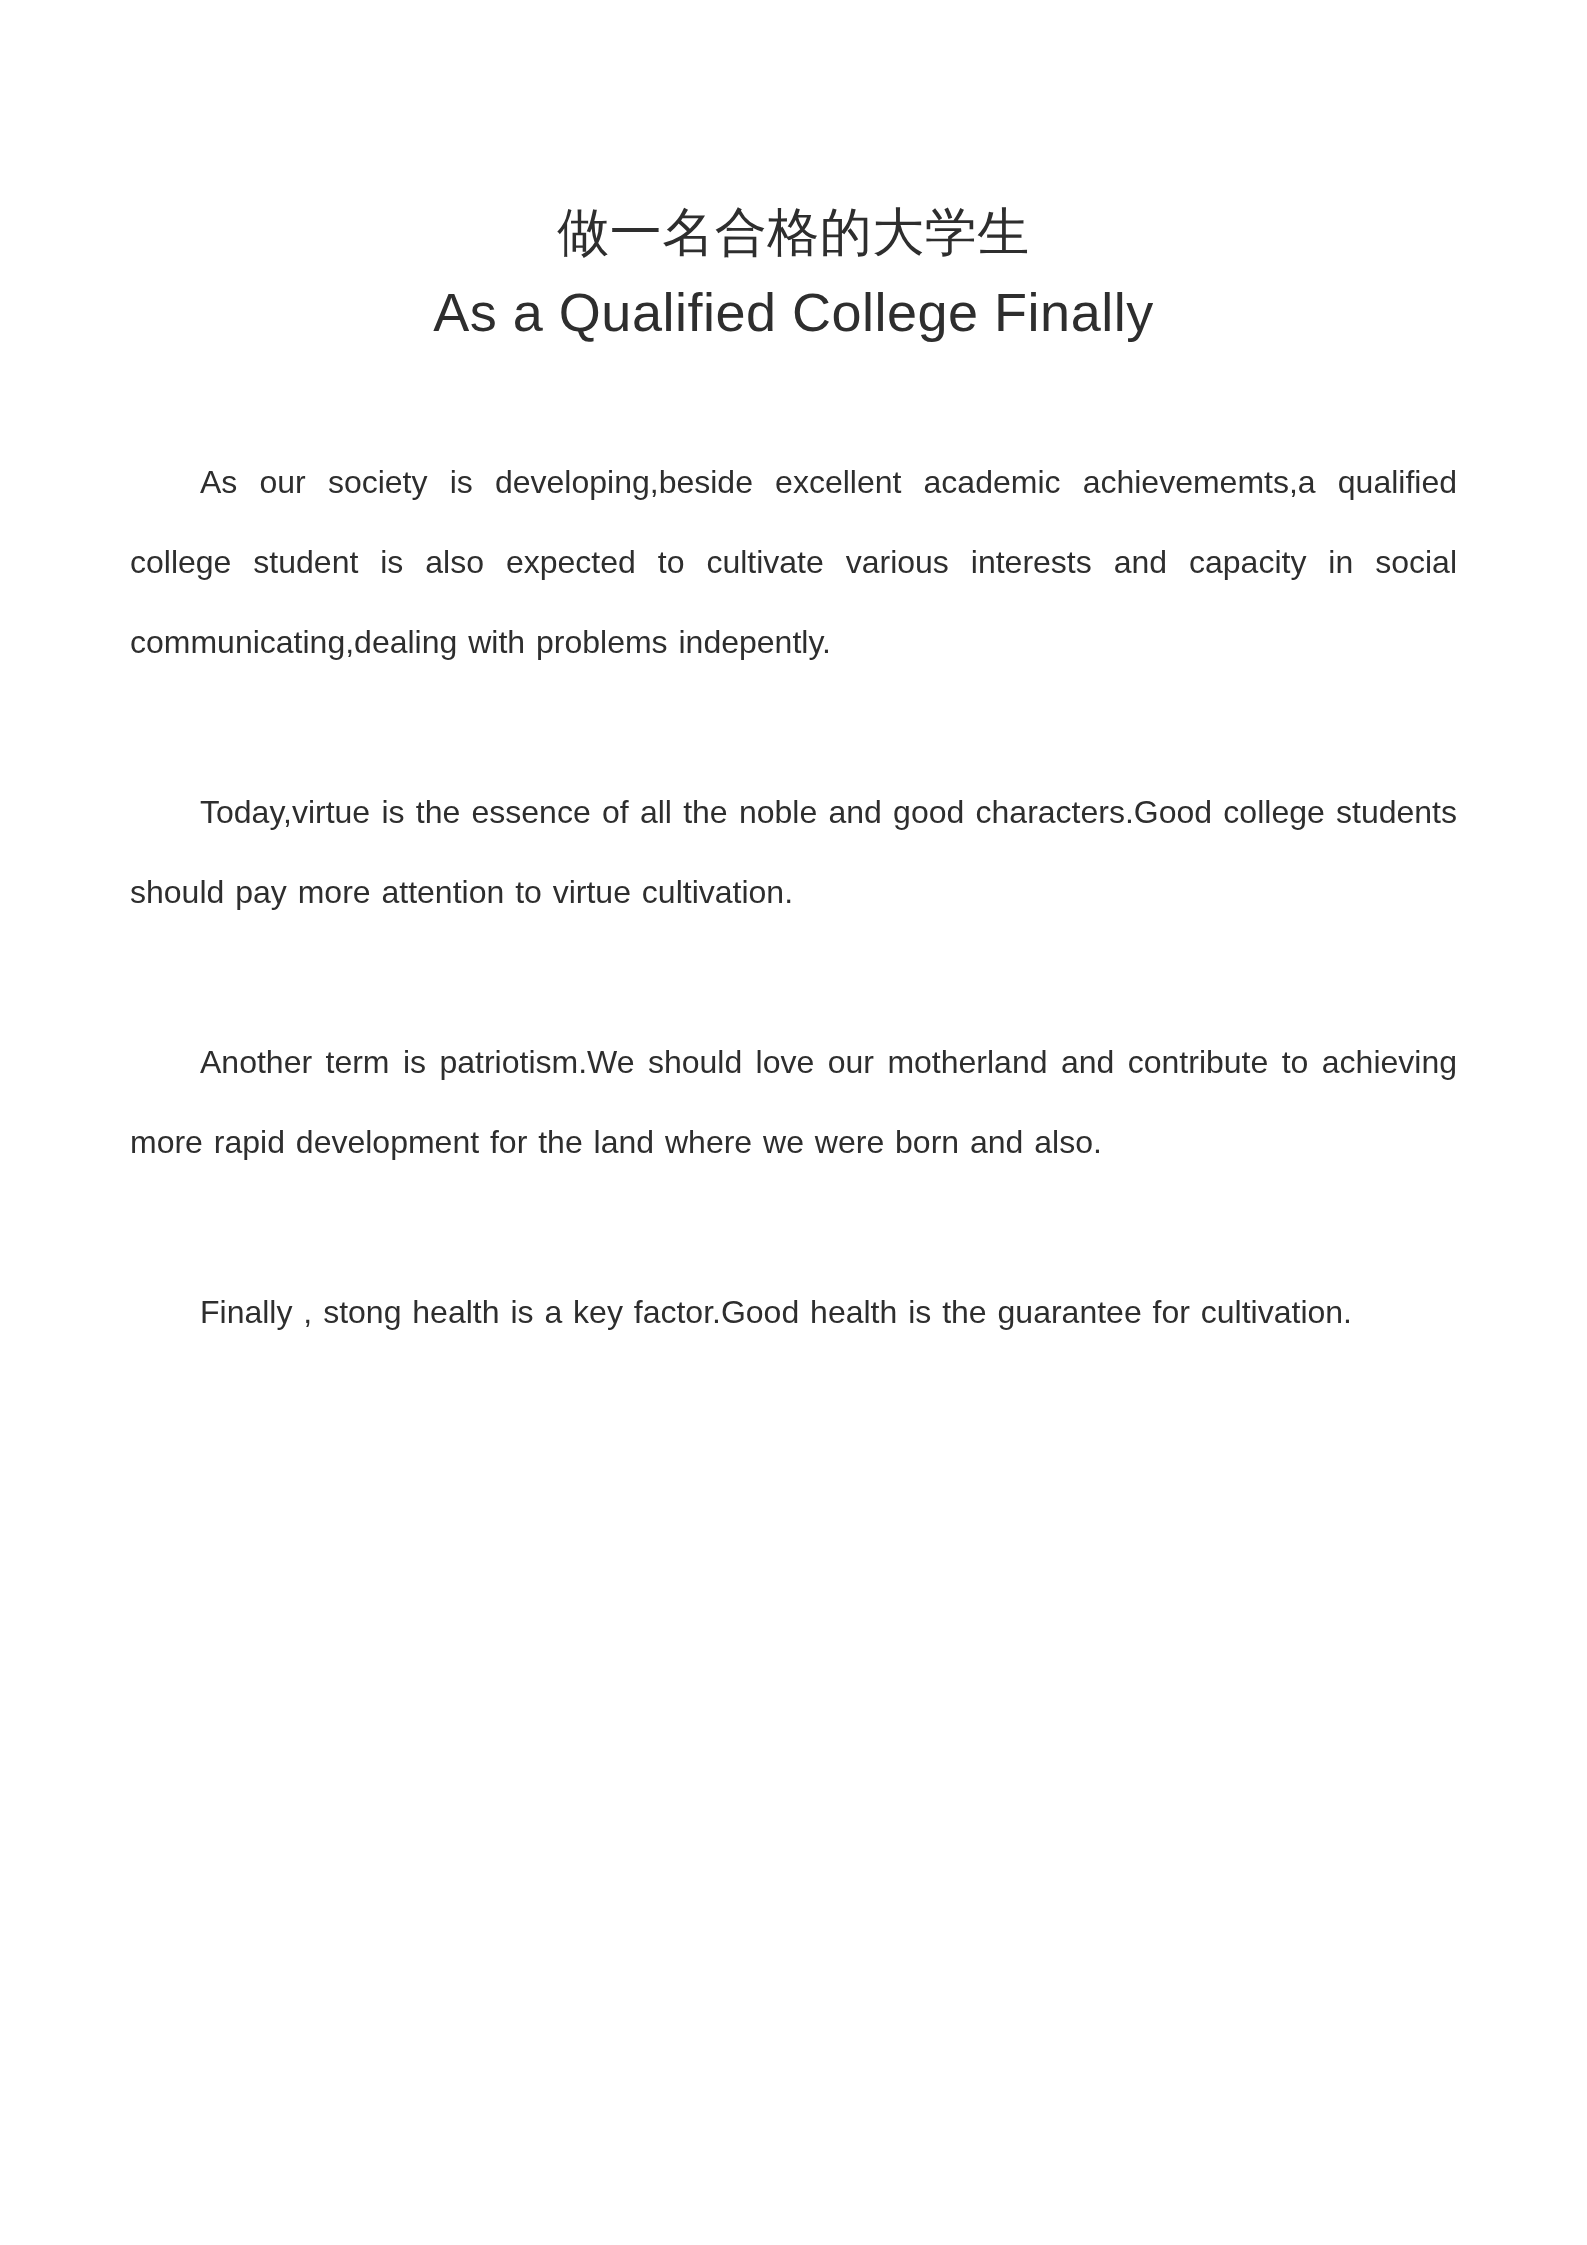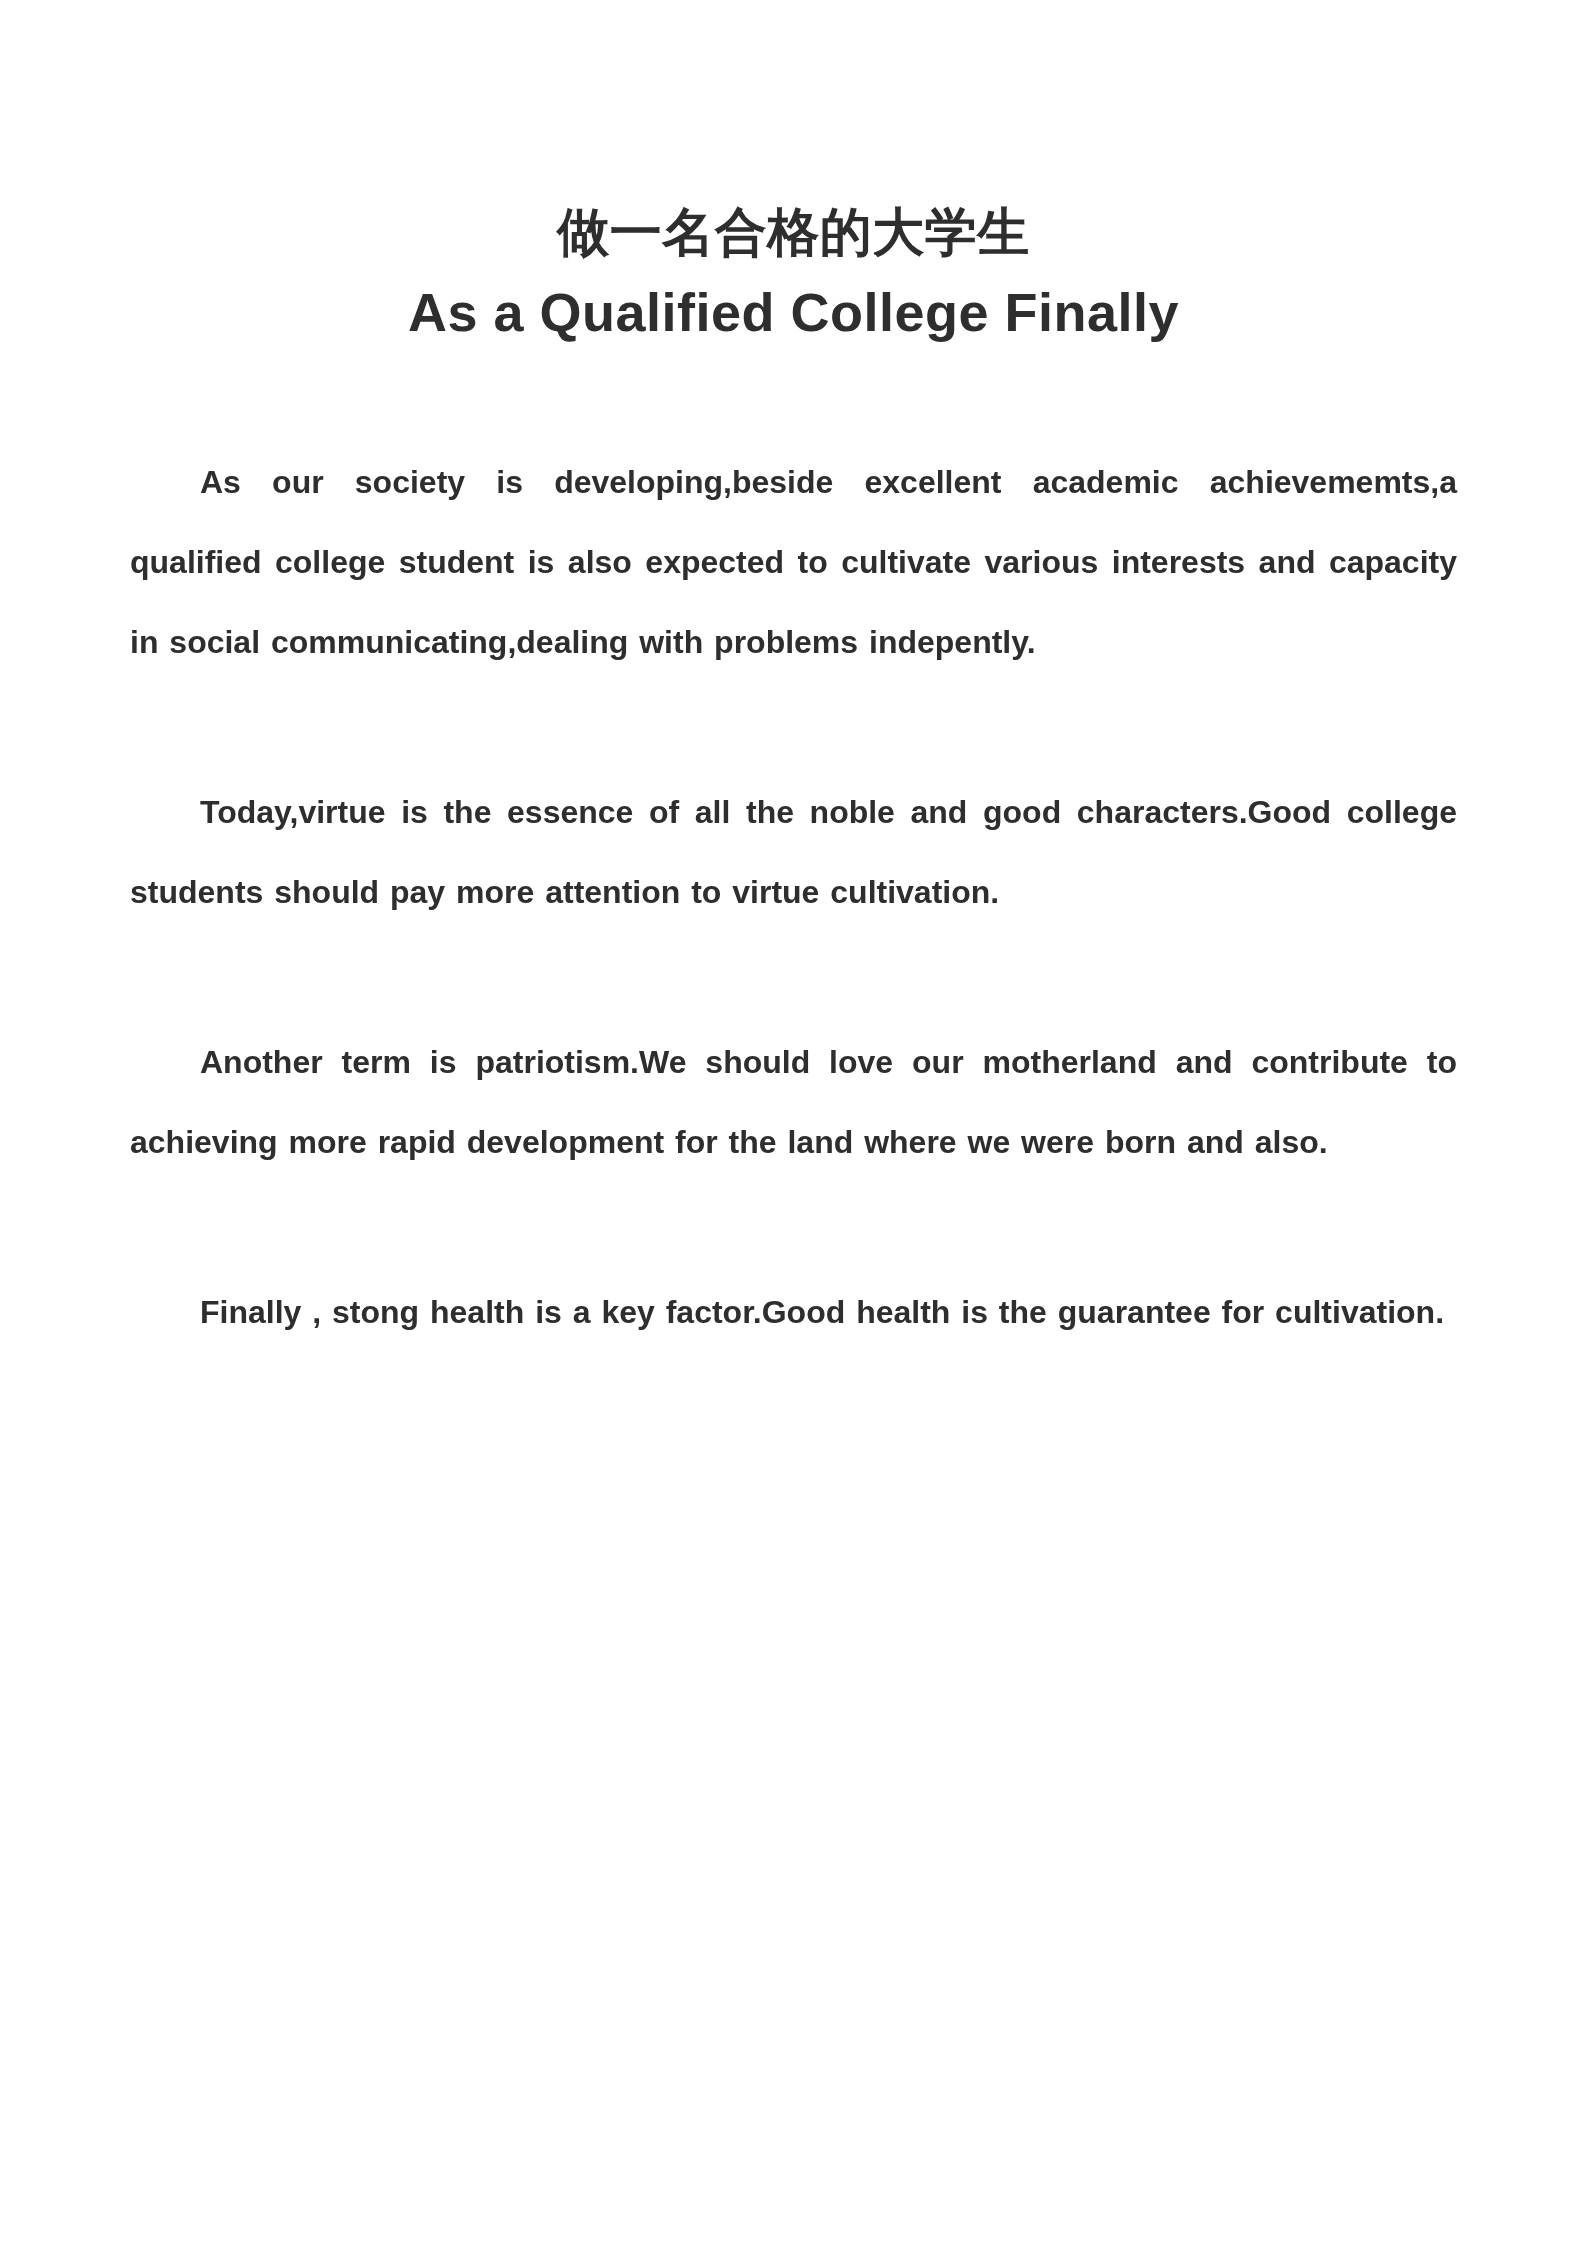--- a/index.html
+++ b/index.html
@@ -15,41 +15,40 @@
     background: #ffffff;
     color: #2e2e2e;
     font-family: "Liberation Sans", "DejaVu Sans", sans-serif;
     box-sizing: border-box;
     padding: 192px 130px 0 130px;
     overflow: hidden;
   }
   .title {
     text-align: center;
     font-size: 54px;
-    font-weight: 700;
+    font-weight: 400;
     line-height: 80px;
     margin: 0;
     letter-spacing: 0.5px;
     white-space: nowrap;
   }
   .title-zh {
     font-size: 52px;
   }
   .doc-body {
     margin-top: 90px;
   }
   .doc-body p {
     margin: 0 0 90px 0;
     font-size: 32px;
     line-height: 80px;
     text-align: justify;
     text-justify: inter-word;
     text-indent: 70px;
     word-spacing: 2px;
-    font-weight: bold;
   }
   .doc-body p:last-child {
     margin-bottom: 0;
   }
 </style>
 </head>
 <body>
 
 <div class="page">
   <h1 class="title title-zh">做一名合格的大学生</h1>

